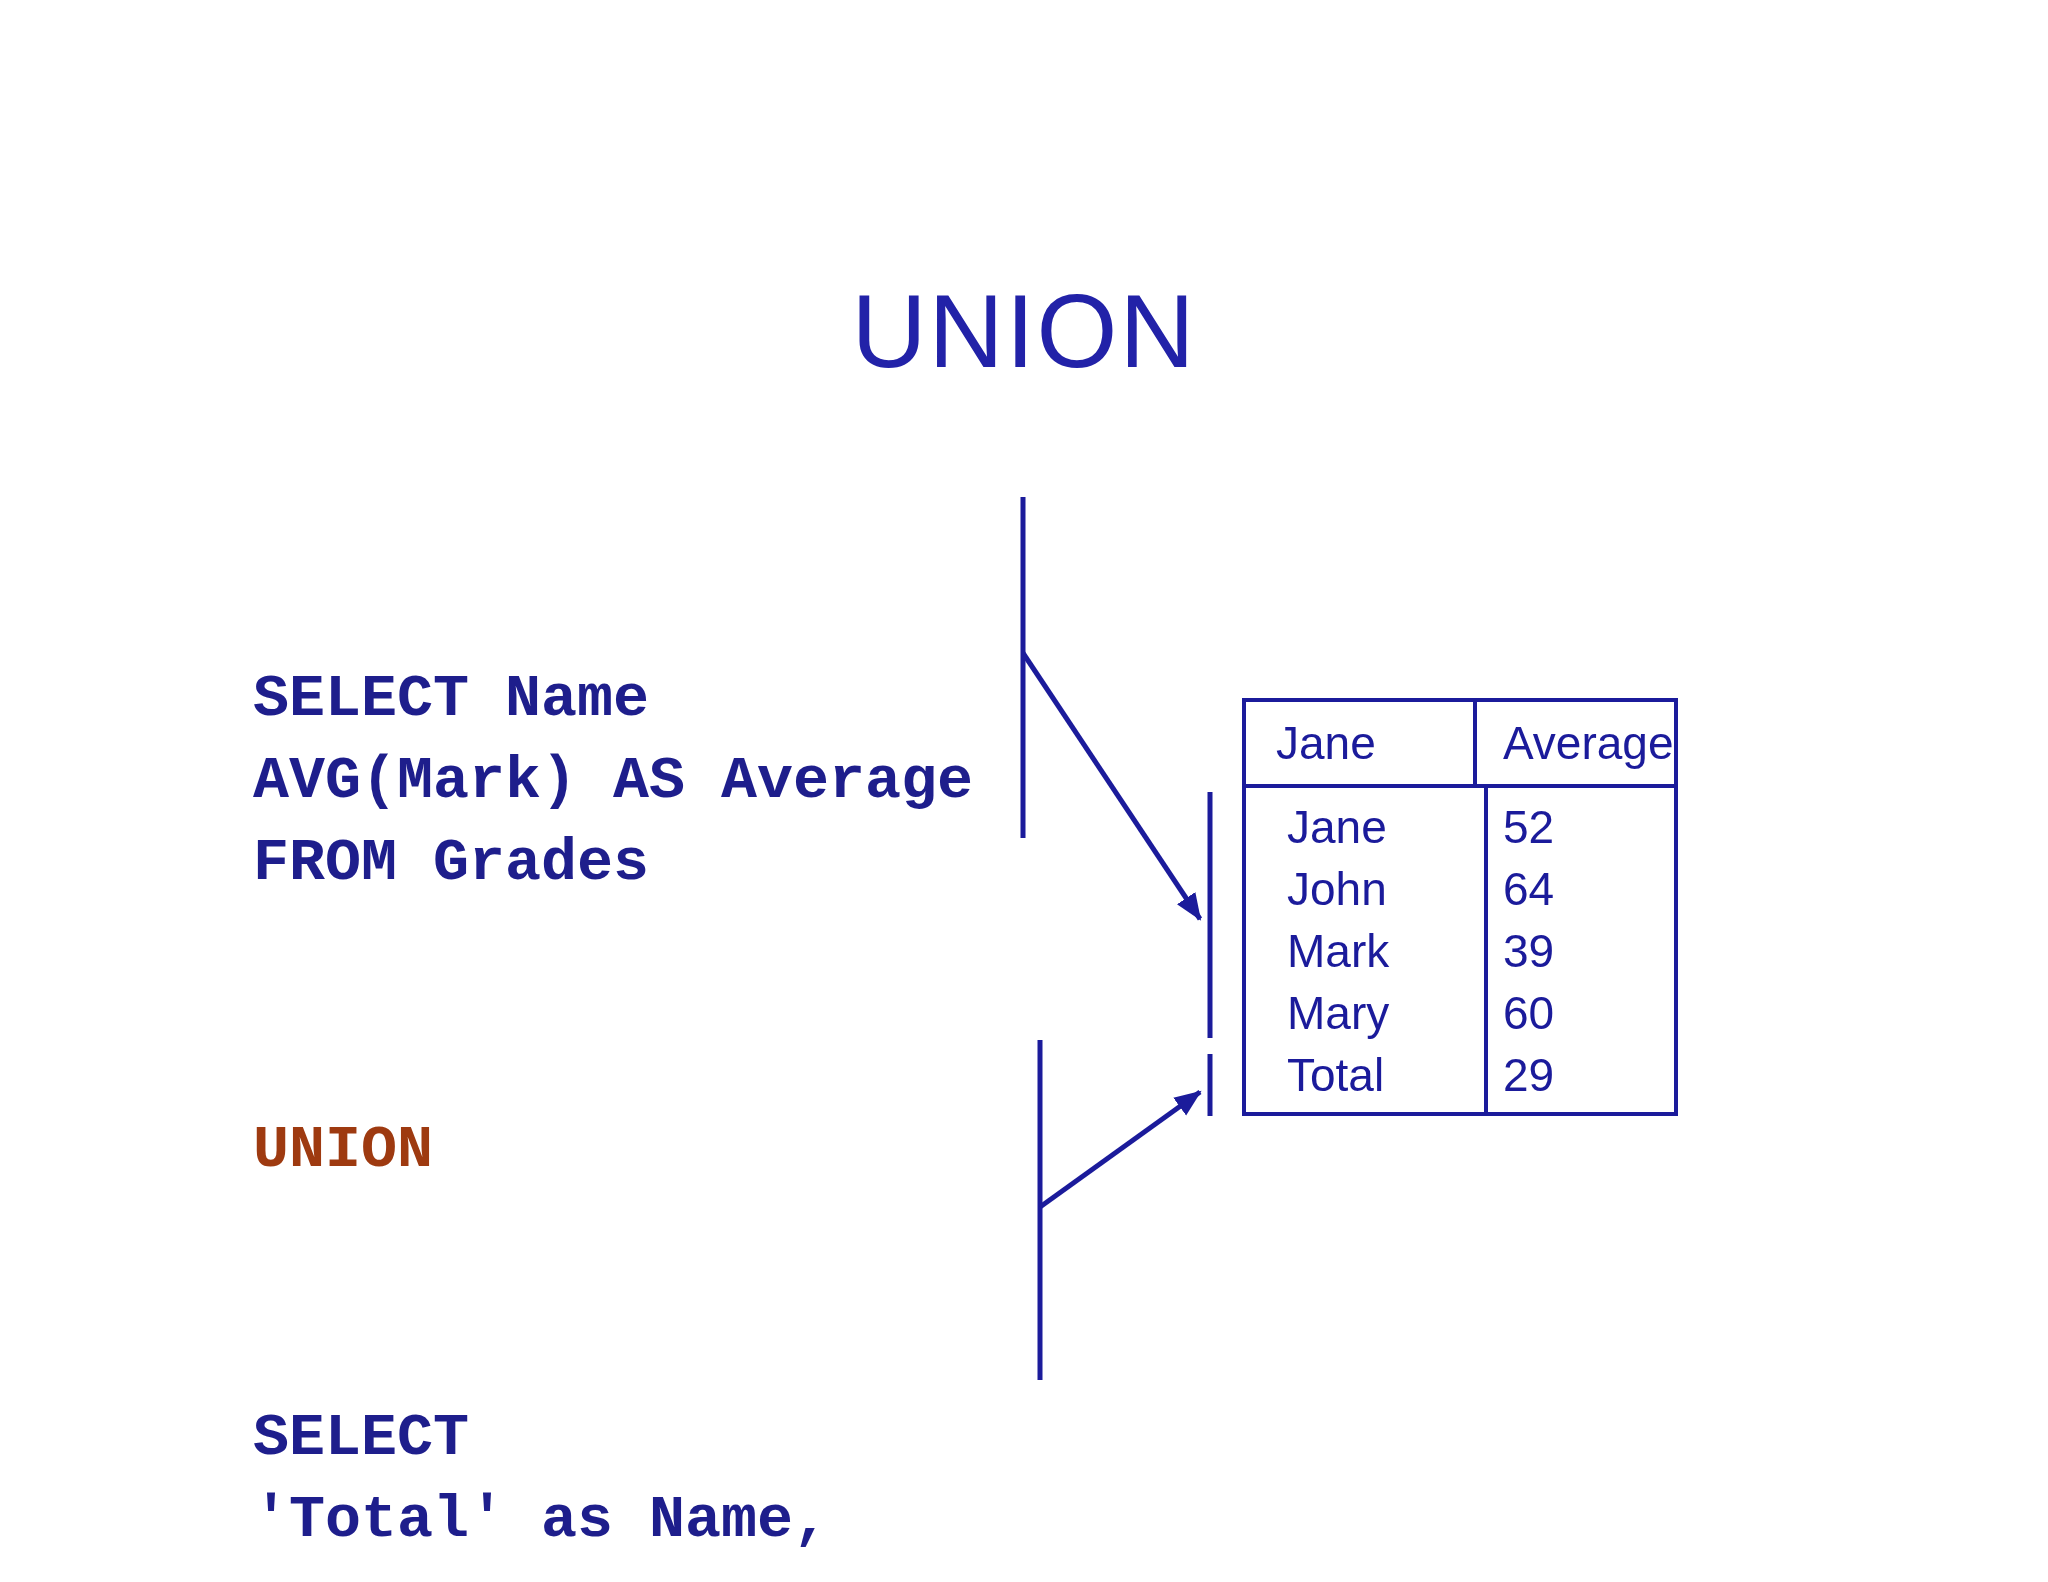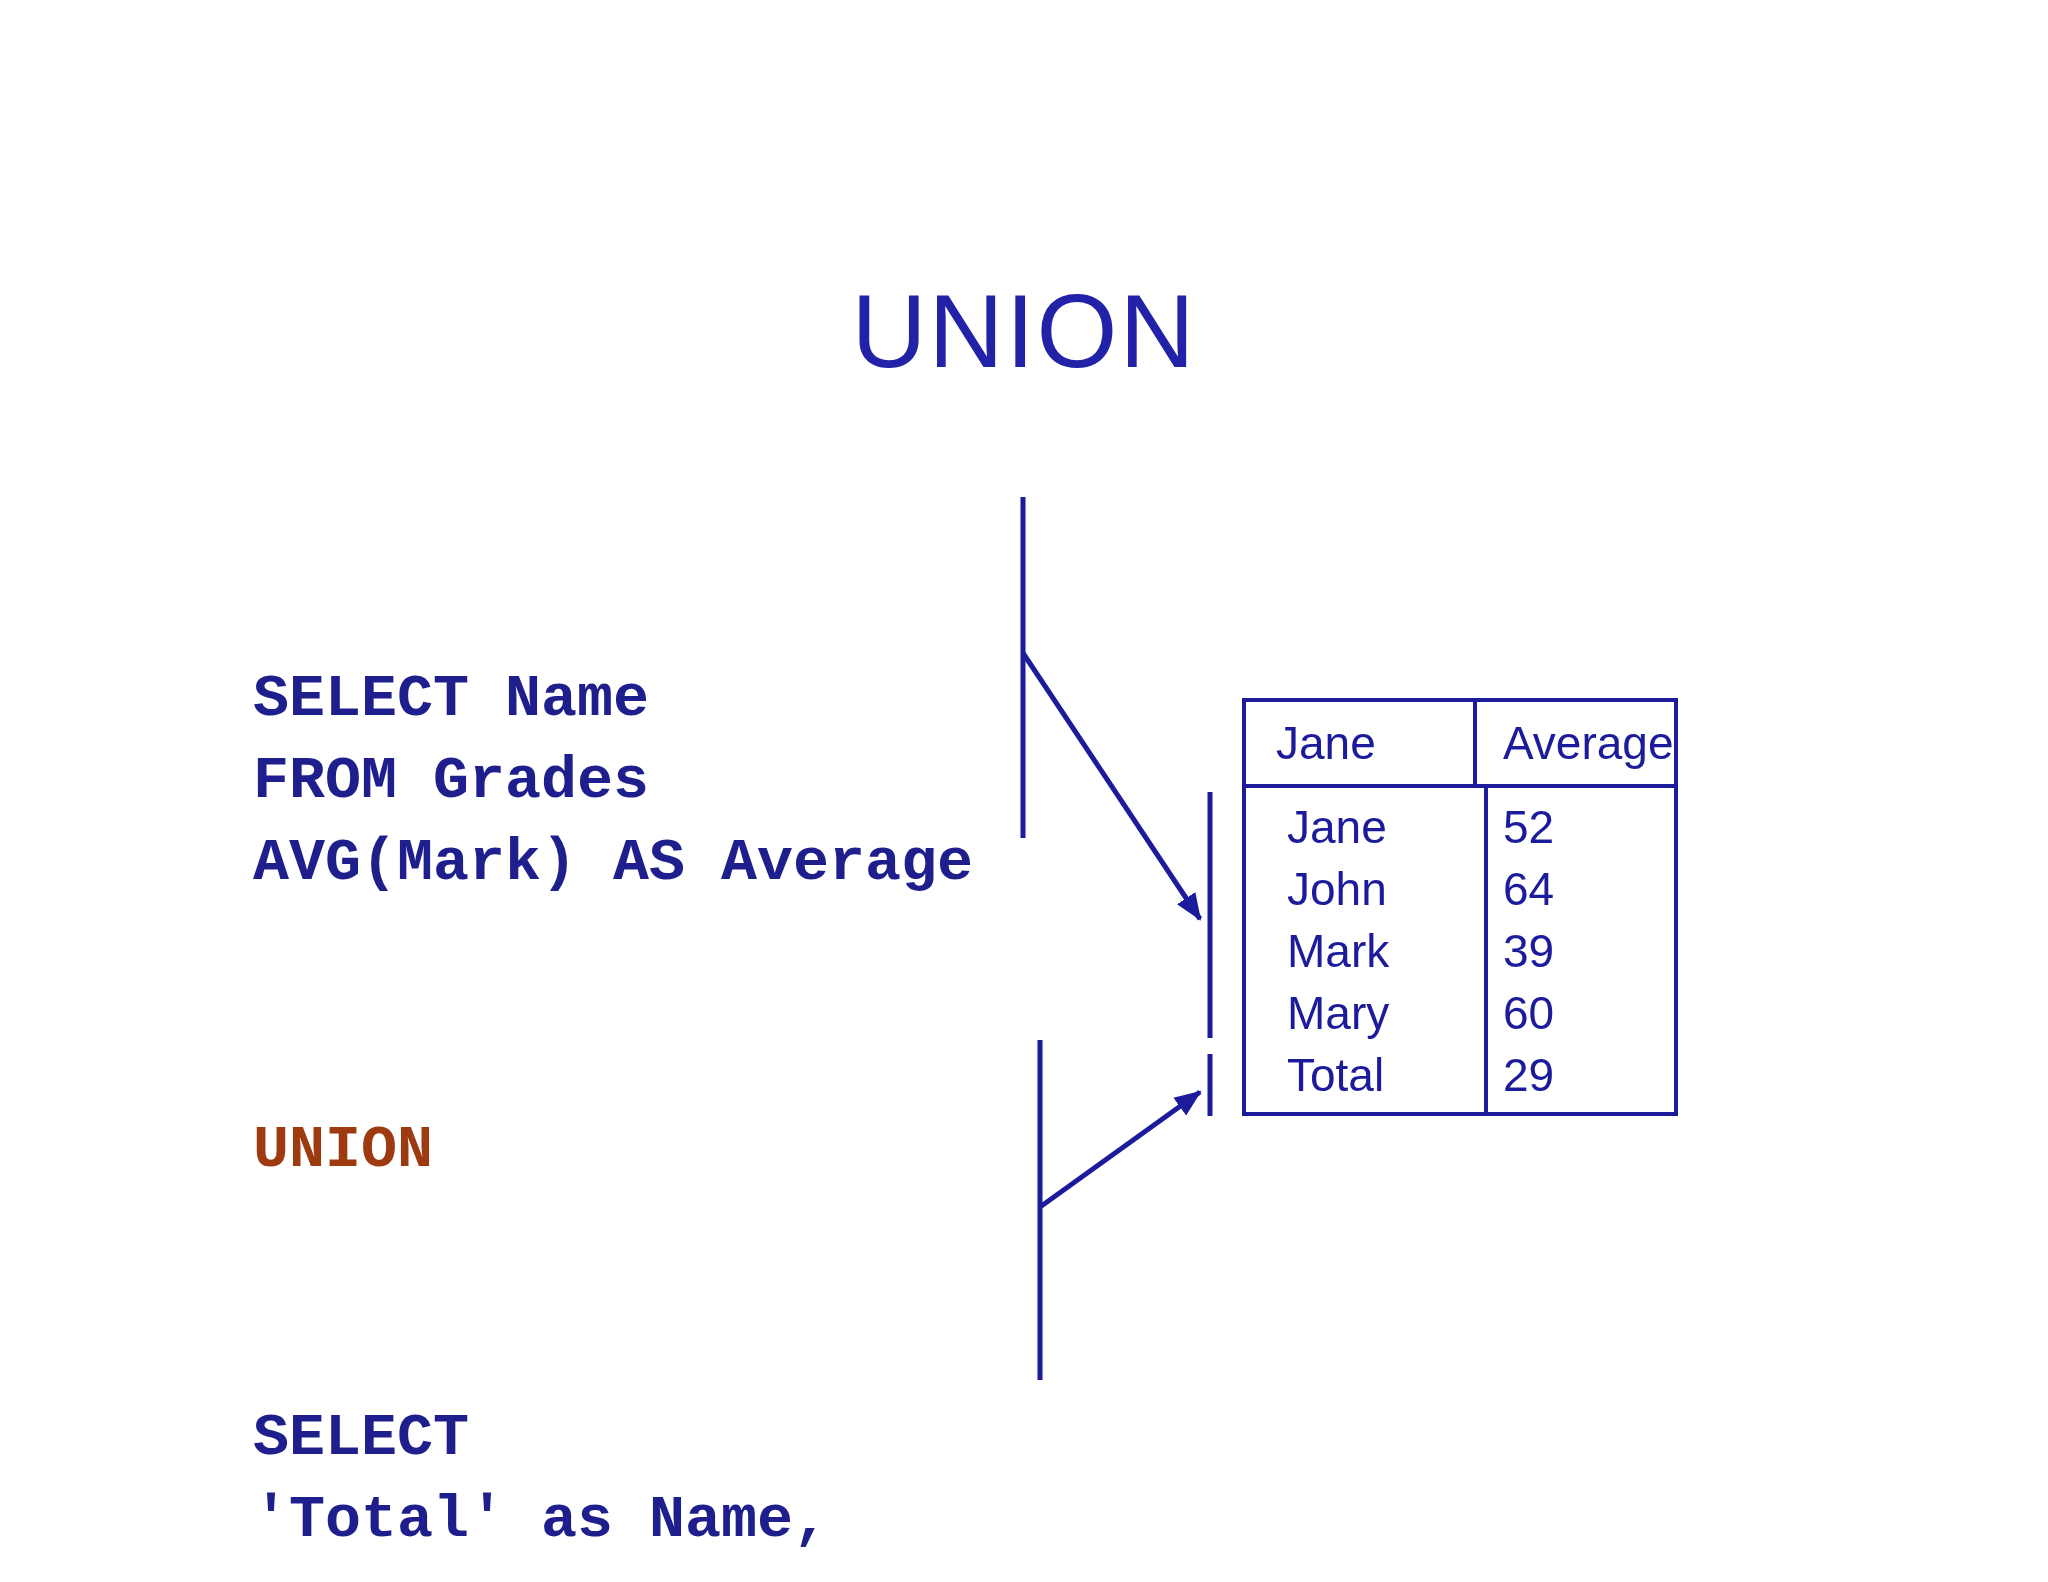--- a/index.html
+++ b/index.html
@@ -60,21 +60,21 @@
   .tcell{height:62px;line-height:62px;}
 </style>
 </head>
 <body>
 
 <div class="slide">
 
   <div class="title">UNION</div>
 
   <div class="code">
-    <div id="query1"><div class="code-line">SELECT Name</div><div class="code-line">FROM Grades</div><div class="code-line">AVG(Mark) AS Average</div></div>
+    <div id="query1"><div class="code-line">SELECT Name</div><div class="code-line">AVG(Mark) AS Average</div><div class="code-line">FROM Grades</div></div>
     <div class="code-line union-kw">UNION</div>
     <div id="query2" class="query2"><div class="code-line">SELECT</div><div class="code-line">'Total' as Name,</div></div>
   </div>
 
   <svg class="connector-svg" width="2048" height="1582" viewBox="0 0 2048 1582">
     <defs>
       <marker id="arrowhead" markerUnits="userSpaceOnUse" markerWidth="28" markerHeight="24" refX="25" refY="11" orient="auto">
         <path d="M0,0 L27,11 L0,22 Z" fill="#1b1b9b"></path>
       </marker>
     </defs>

